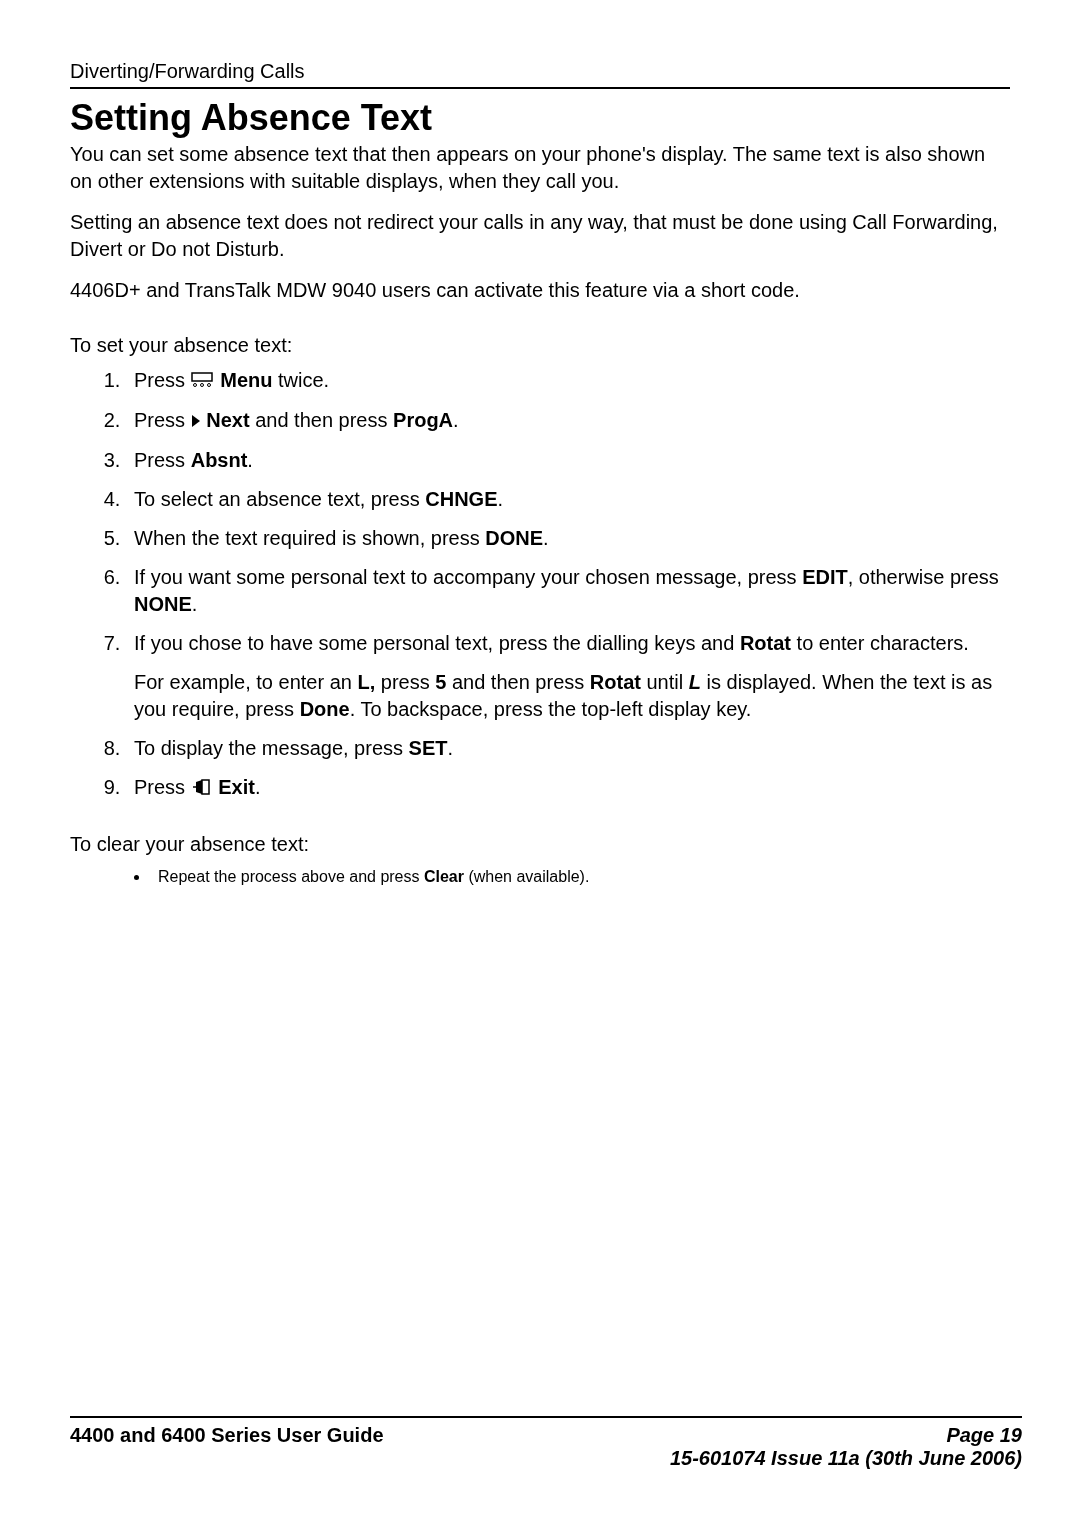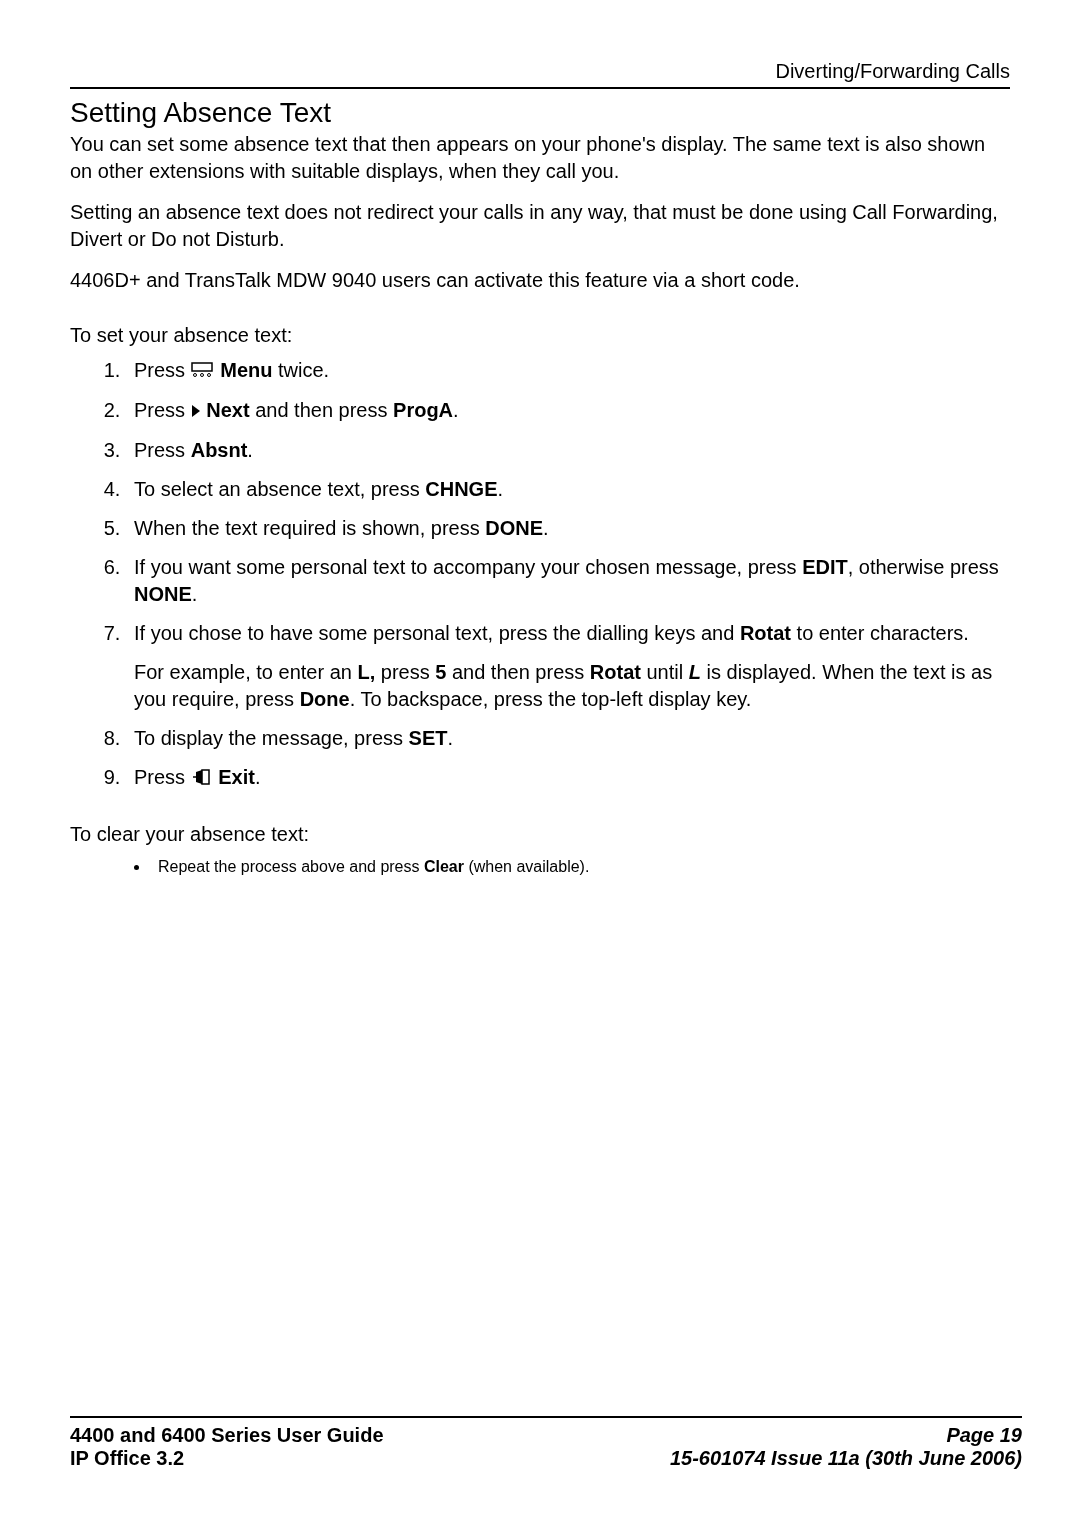--- a/index.html
+++ b/index.html
@@ -12,28 +12,27 @@
       height: 1528px;
       background: #ffffff;
       font-family: Arial, Helvetica, sans-serif;
       color: #000000;
       position: relative;
     }
     .page {
       padding: 60px 70px 0 70px;
     }
     .header-section {
-      text-align: right;
       font-size: 20px;
       padding-bottom: 4px;
       border-bottom: 2px solid #000;
     }
     .title {
-      font-size: 28px;
-      font-weight: normal;
+      font-size: 36px;
+      font-weight: bold;
       margin-top: 8px;
       margin-bottom: 2px;
     }
     .para {
       font-size: 20px;
       line-height: 1.35;
       margin-bottom: 14px;
     }
     .section-heading {
       font-size: 20px;
@@ -166,19 +165,18 @@
   <ul class="bullet">
     <li>
       <span>Repeat the process above and press </span><span class="bold">Clear</span><span> (when available).</span>
     </li>
   </ul>
 </div>
 
 <div class="footer">
   <div class="footer-left">
     <div>4400 and 6400 Series User Guide</div>
-    <div>IP Office 3.2</div>
   </div>
   <div class="footer-right">
     <div>Page 19</div>
     <div>15-601074 Issue 11a (30th June 2006)</div>
   </div>
 </div>
 
 </body></html>

